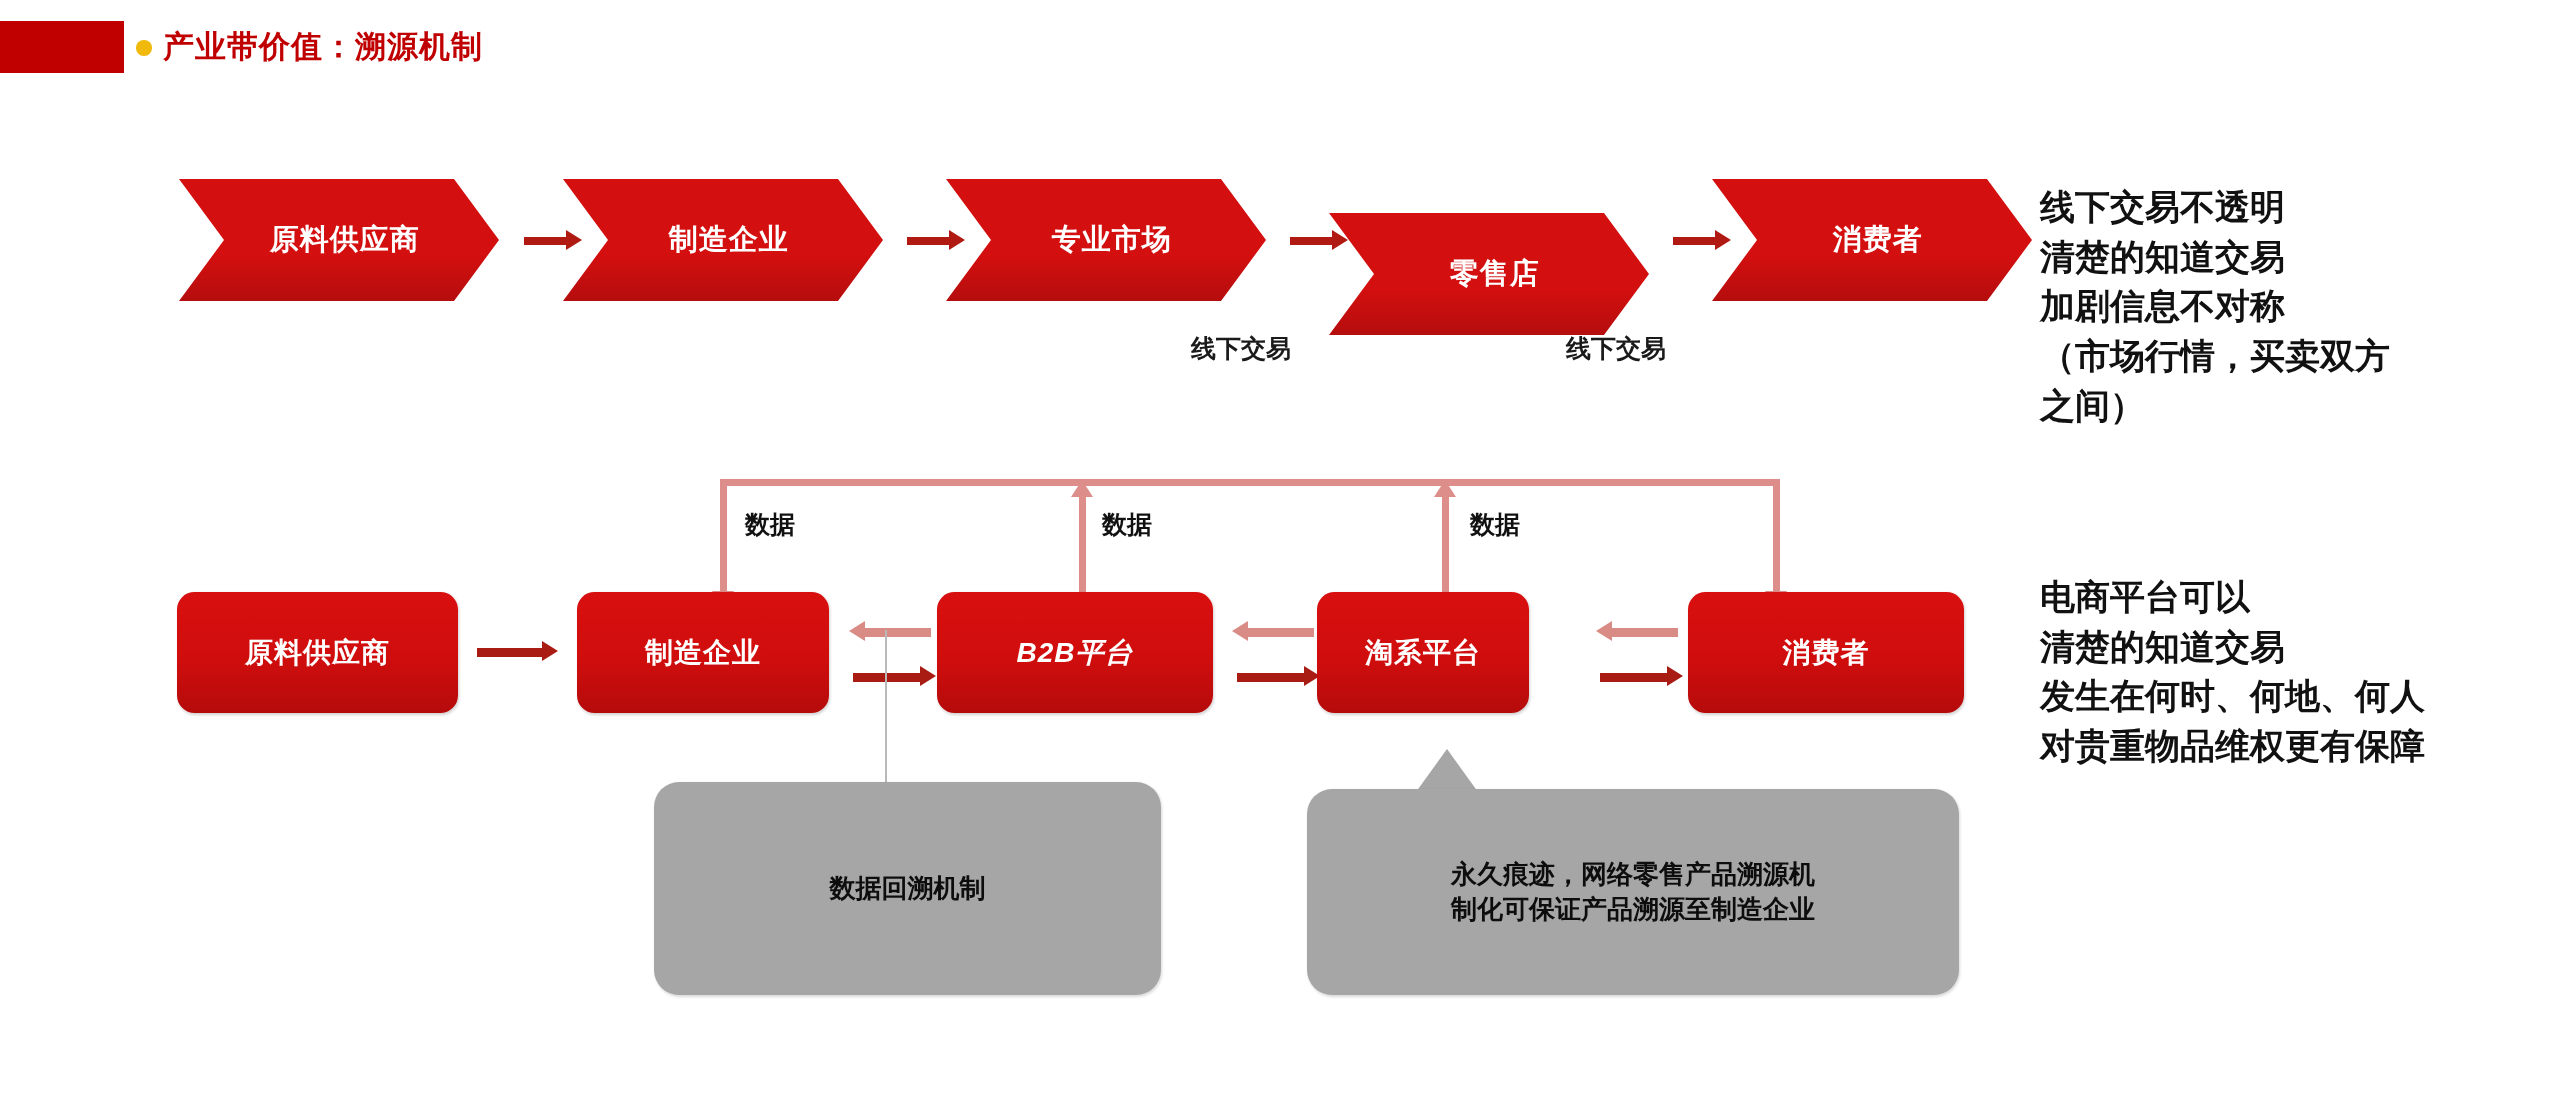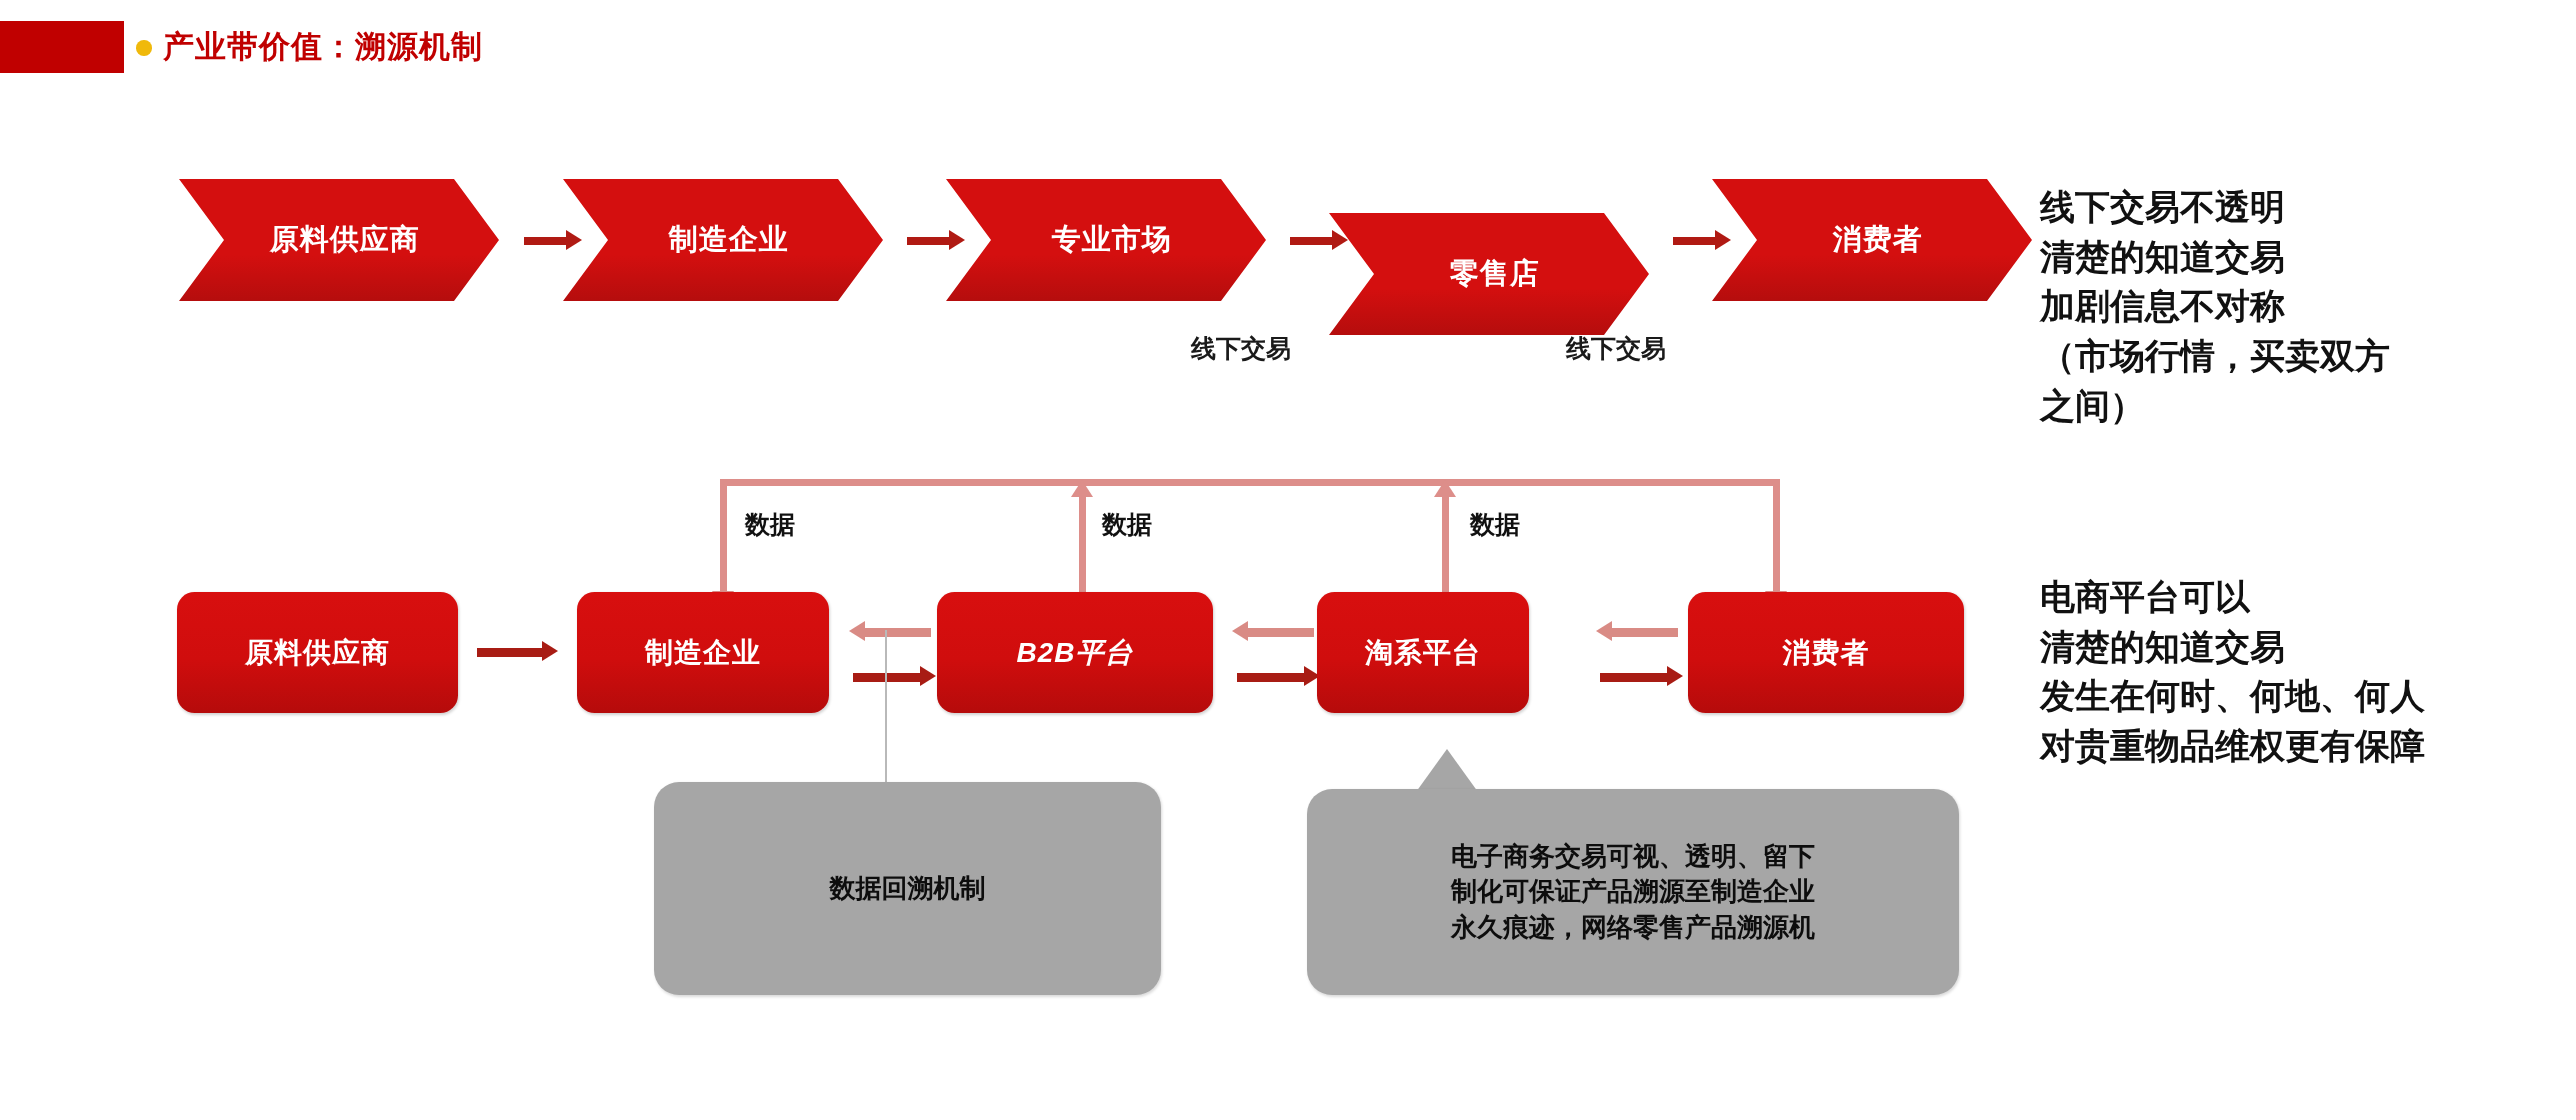--- a/index.html
+++ b/index.html
@@ -170,18 +170,17 @@
   <div>对贵重物品维权更有保障</div>
 </div>
 
 <div class="abs gbox" style="left:654px;top:782px;width:507px;height:213px;">
   <div class="inner">数据回溯机制</div>
 </div>
 
 <div class="abs callout-tip" style="left:1416px;top:749px;"></div>
 <div class="abs gbox" style="left:1307px;top:789px;width:652px;height:206px;">
   <div class="inner">
-    <div>电子商务交易可视、透明、留下</div>
+    <div>永久痕迹，网络零售产品溯源机</div>
     <div>制化可保证产品溯源至制造企业</div>
-    <div>永久痕迹，网络零售产品溯源机</div>
   </div>
 </div>
 
 
 </body></html>

